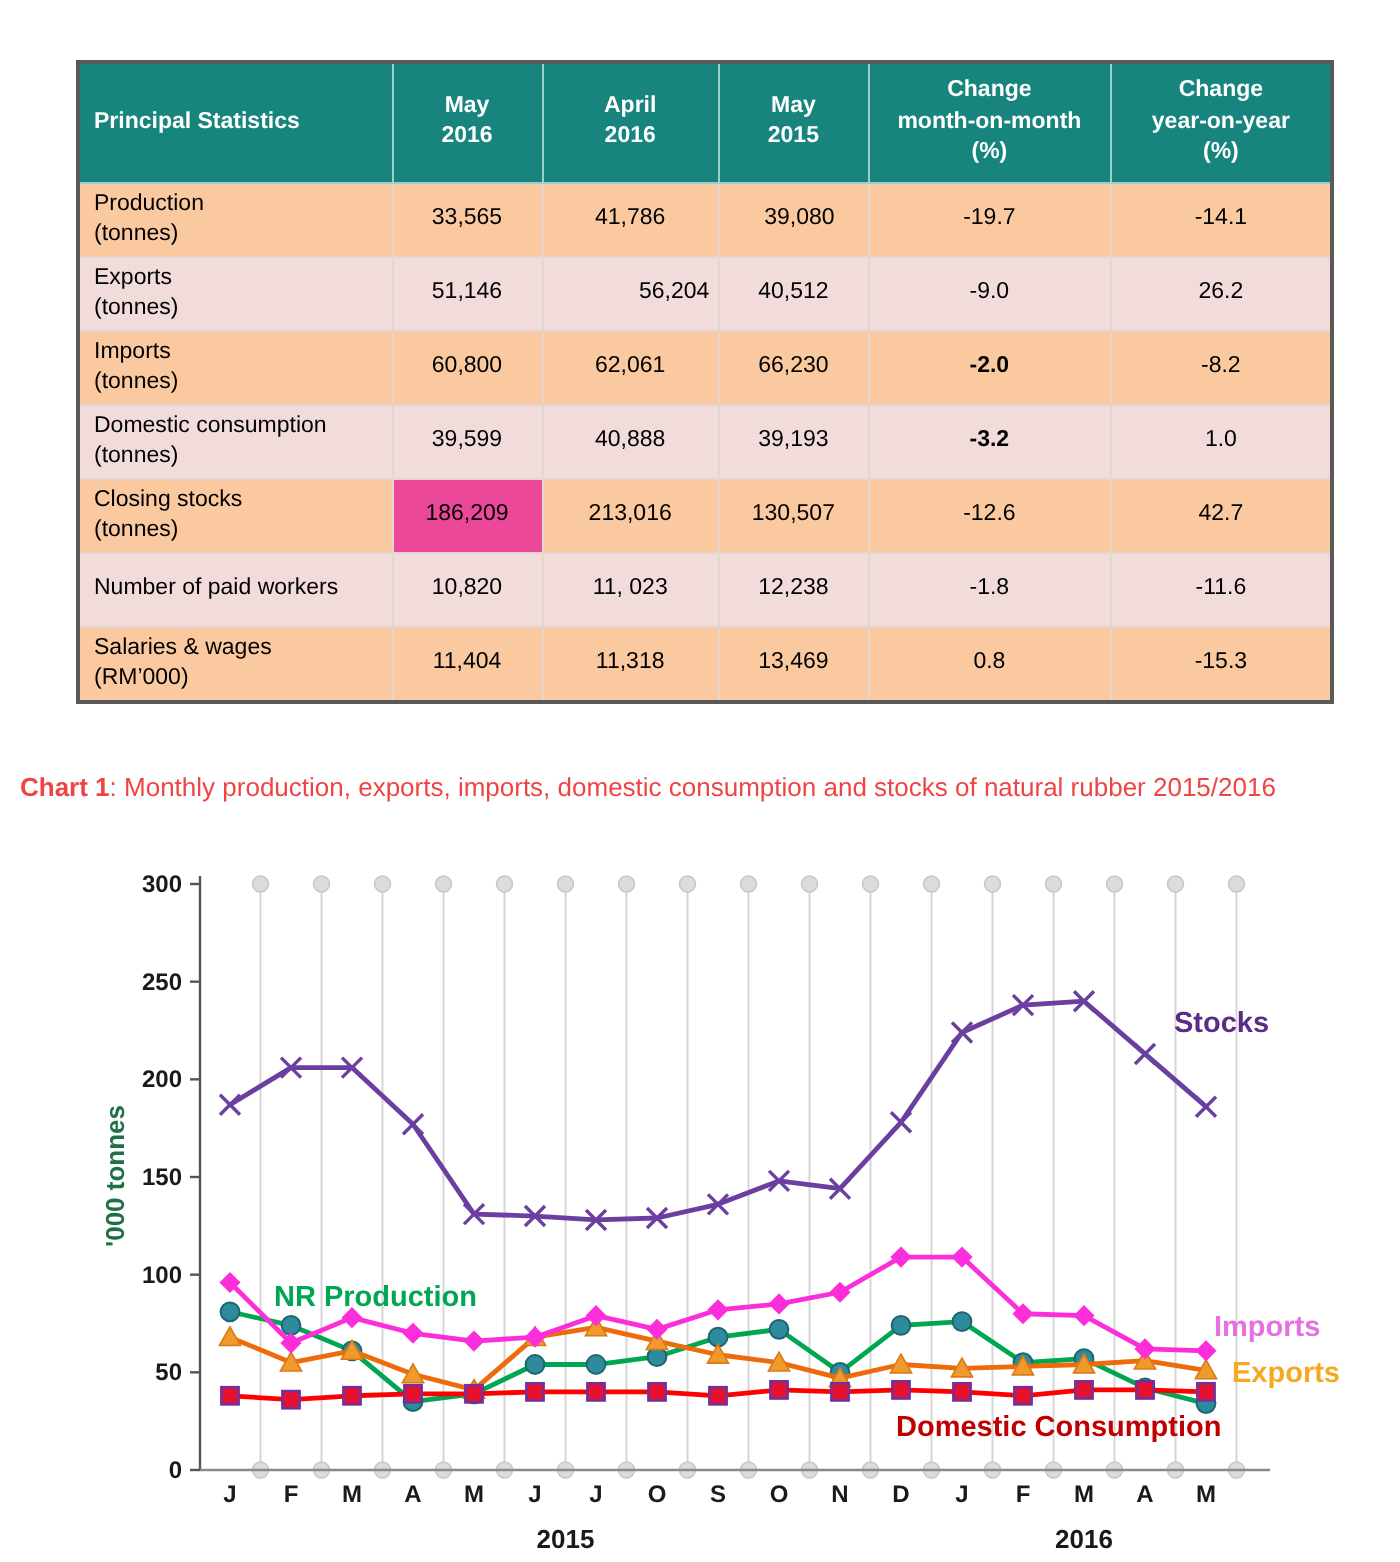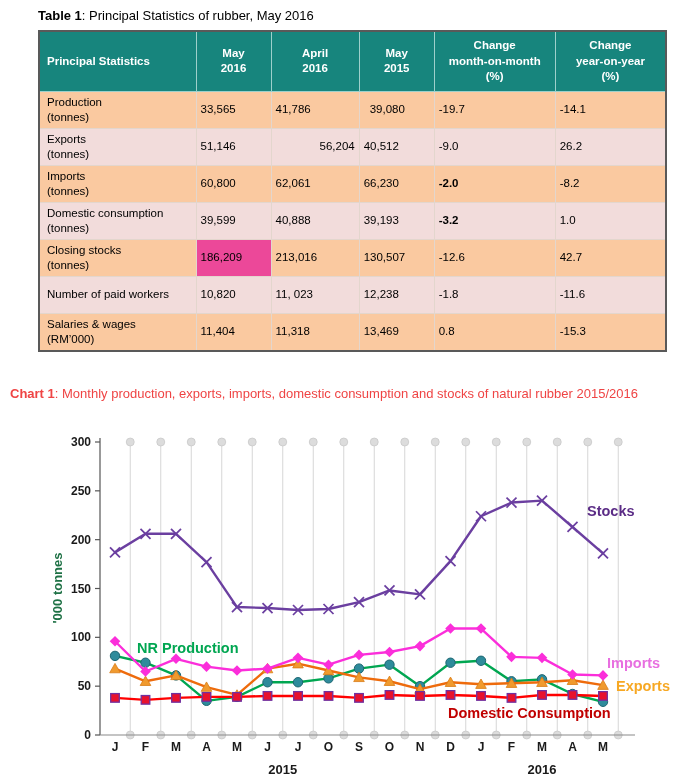--- a/index.html
+++ b/index.html
@@ -13,35 +13,32 @@
   #stats-table{
     position:absolute;left:38px;top:30px;border-collapse:collapse;table-layout:fixed;
     border:2px solid #595959;font-size:11.5px;
   }
   #stats-table th{
     color:#ffffff;font-weight:bold;text-align:center;vertical-align:middle;
     border:1px solid #9ed0cb;padding:6px 3px;line-height:1.35;white-space:pre-line;
   }
   #stats-table th.first{text-align:left;padding-left:7px;}
   #stats-table td{
-    border:1px solid #e3d6cd;padding:3px 4px;text-align:left;vertical-align:middle;
+    border:1px solid #e3d6cd;padding:3px 4px;text-align:center;vertical-align:middle;
     height:30px;line-height:1.3;color:#000;
   }
   #stats-table td.rowlabel{text-align:left;padding-left:7px;white-space:pre-line;}
   svg text{font-family:"Liberation Sans","DejaVu Sans",sans-serif;}
   #chart-wrap{position:absolute;left:50px;top:425px;width:645px;height:356px;}
 </style>
 </head>
 <body>
 
 <div id="page">
 
-  <div class="doc-title">
-    <b>Table 1</b><span>: Principal Statistics of rubber, May 2016</span>
-  </div>
 
   <table id="stats-table">
     <colgroup>
       <col style="width:157px">
         <col style="width:75px">
         <col style="width:76px">
       <col style="width:75px">
         <col style="width:121px">
         <col style="width:111px">
     </colgroup>

